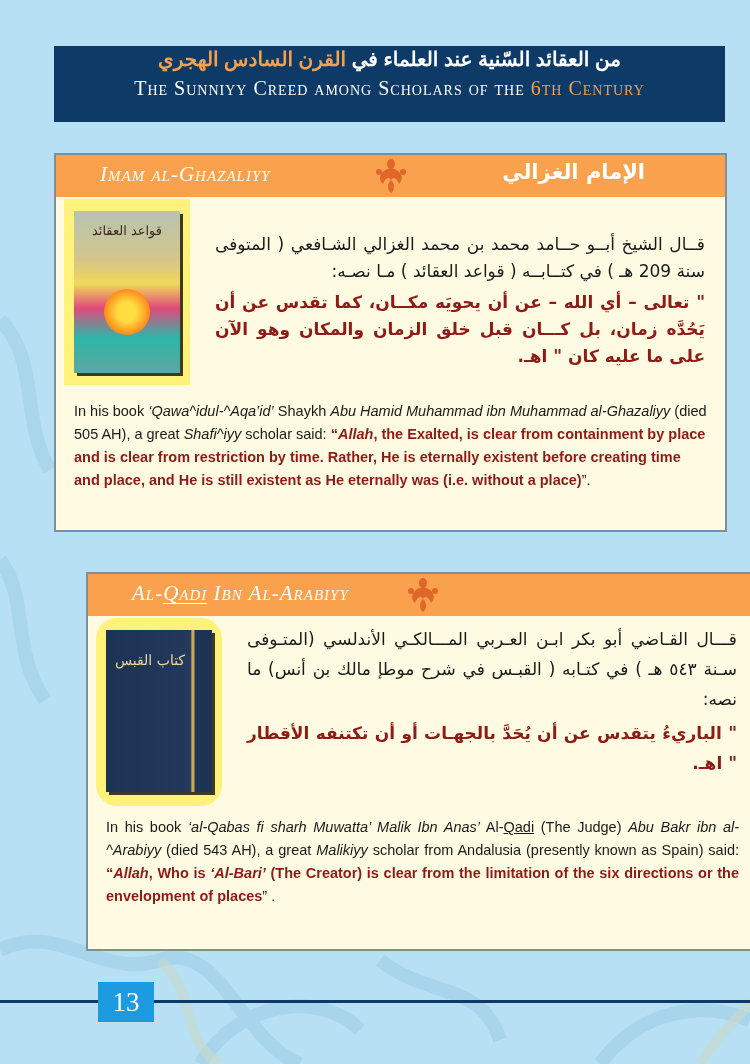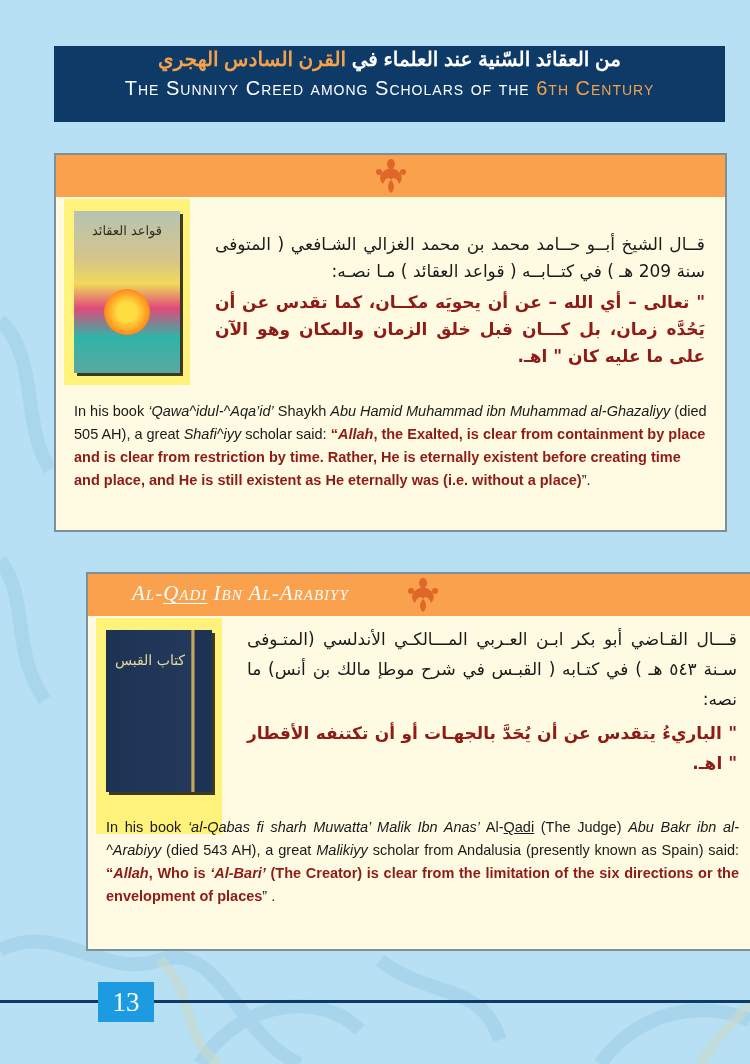--- a/index.html
+++ b/index.html
@@ -14,21 +14,21 @@
   .title-banner {
     position: absolute; left: 54px; top: 46px; width: 671px; height: 76px;
     background: #0e3a68; text-align: center; z-index: 1;
   }
   .title-ar {
     direction: rtl; font-family: Liberation Sans, sans-serif; font-weight: bold;
     font-size: 20px; color: #ffffff; padding-top: 0; line-height: 26px;
   }
   .title-ar .hl { color: #f5a04a; }
   .title-en {
-    font-family: Liberation Sans, sans-serif; font-size: 20px; color: #ffffff;
+    font-family: Liberation Serif, serif; font-size: 20px; color: #ffffff;
     font-variant: small-caps; letter-spacing: 1px; line-height: 28px; margin-top: 2px;
   }
   .title-en .hl { color: #f5a04a; }
 
   .card {
     position: absolute; left: 54px; width: 673px;
     background: #fffbe3; border: 2px solid #7d8f98; z-index: 1;
   }
   .card-1 { top: 153px; height: 379px; }
   .card-2 { top: 572px; height: 379px; margin-left: 32px; }
@@ -47,21 +47,21 @@
   }
   .header-ar {
     position: absolute; right: 80px; top: 5px; direction: rtl;
     font-family: "DejaVu Sans", sans-serif; font-size: 21px; color: #ffffff; font-weight: bold;
   }
 
   .book-frame {
     position: absolute; left: 8px; top: 44px; width: 126px; height: 186px;
     background: #fff27a;
   }
-  .card-2 .book-frame { height: 216px; }
+  .card-2 .book-frame { height: 188px; border-radius: 21px; }
   .book {
     position: absolute; left: 10px; top: 12px; width: 106px; height: 162px;
     box-shadow: 3px 3px 0 #3d3a1f;
   }
   .book-1 {
     background: linear-gradient(180deg, #b5c4b2 0%, #d6c58a 30%, #f0d85a 45%, #e04a7a 60%, #2fb5a8 78%, #5aa8a0 100%);
   }
   .book-2 {
     background: linear-gradient(90deg, #1d3354 0%, #22395c 80%, #caa85a 81%, #caa85a 83%, #1d3354 84%, #1d3354 100%);
   }
@@ -127,29 +127,31 @@
     <span class="hl">القرن السادس الهجري</span>
   </div>
   <div class="title-en">
     <span>The Sunniyy Creed among Scholars of the</span>
     <span class="hl">6th Century</span>
   </div>
 </div>
 
 <div class="card card-1">
   <div class="card-header">
+    <div class="header-en">Imam al-Ghazaliyy</div>
     <svg class="header-ornament" viewBox="0 0 40 36">
       <g fill="#e0672a">
         <ellipse cx="20" cy="6" rx="4" ry="5"></ellipse>
         <path d="M20 10 C 10 12, 6 20, 12 26 C 14 20, 18 18, 20 22 C 22 18, 26 20, 28 26 C 34 20, 30 12, 20 10Z"></path>
         <path d="M20 22 C 16 26, 16 32, 20 35 C 24 32, 24 26, 20 22Z"></path>
         <circle cx="8" cy="14" r="3"></circle>
           <circle cx="32" cy="14" r="3"></circle>
       </g>
     </svg>
+    <div class="header-ar">الإمام الغزالي</div>
   </div>
 
   <div class="book-frame">
     <div class="book book-1">
       <div class="book-title">قواعد العقائد</div>
       <div class="book-sun"></div>
     </div>
   </div>
 
   <div class="ar-block">

